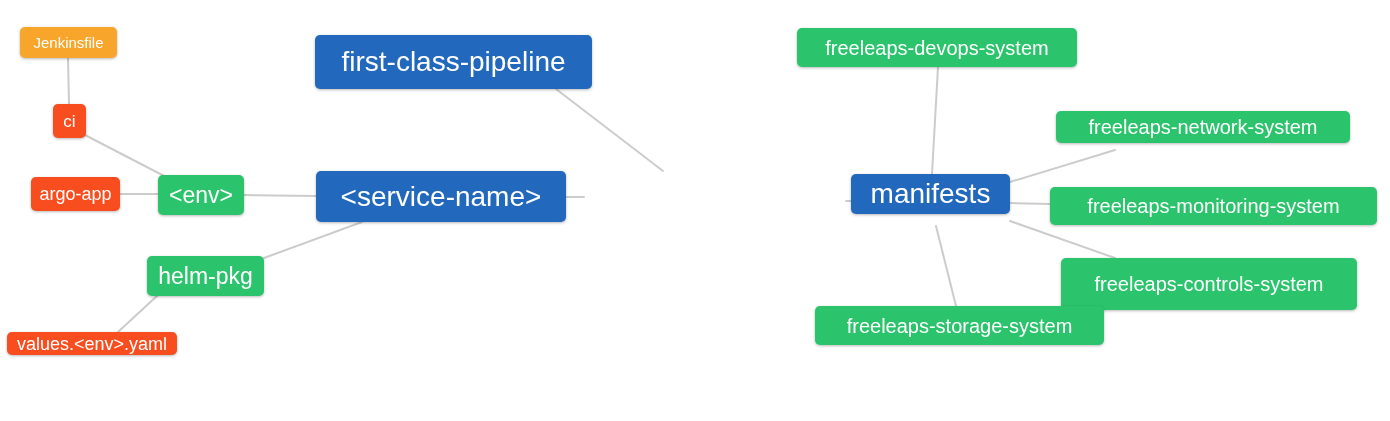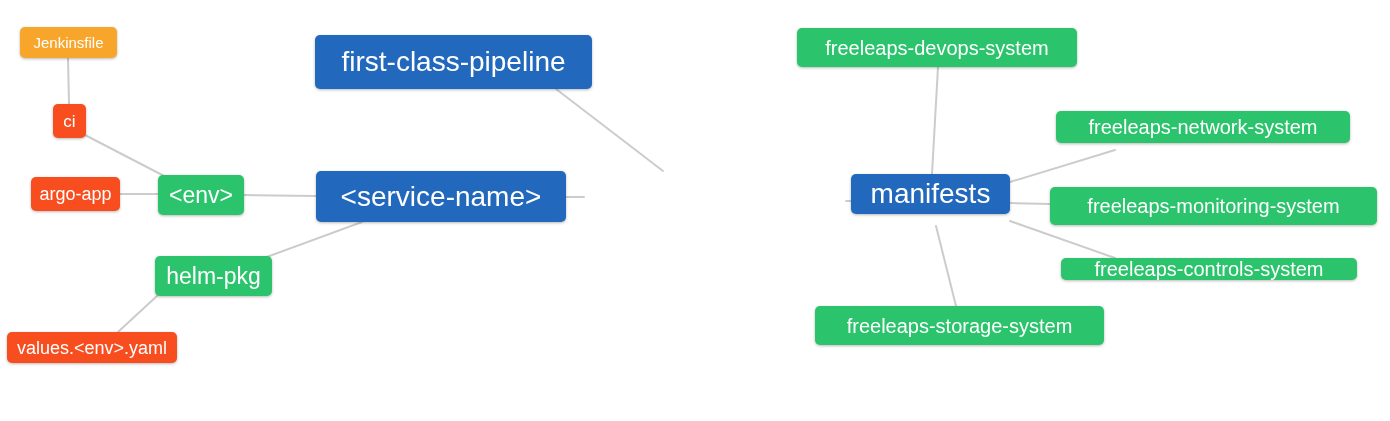--- a/index.html
+++ b/index.html
@@ -64,34 +64,34 @@
   </svg>
 
   <div class="node" style="left: 20px; top: 27px; width: 97px; height: 31px; font-size: 15px; background-color: rgb(248, 166, 43);">Jenkinsfile</div>
 
   <div class="node" style="left: 53px; top: 104px; width: 33px; height: 34px; font-size: 17px; background-color: rgb(248, 77, 30);">ci</div>
 
   <div class="node" style="left: 31px; top: 177px; width: 89px; height: 34px; font-size: 18px; background-color: rgb(248, 77, 30);">argo-app</div>
 
   <div class="node" style="left: 158px; top: 175px; width: 86px; height: 40px; font-size: 23px; background-color: rgb(43, 196, 108);">&lt;env&gt;</div>
 
-  <div class="node" style="left: 155px; top: 256px; width: 117px; height: 40px; font-size: 23px; background-color: rgb(43, 196, 108);">helm-pkg</div>
+  <div class="node" style="left: 147px; top: 256px; width: 117px; height: 40px; font-size: 23px; background-color: rgb(43, 196, 108);">helm-pkg</div>
 
-  <div class="node" style="left: 7px; top: 332px; width: 170px; height: 31px; font-size: 18px; background-color: rgb(248, 77, 30);">values.&lt;env&gt;.yaml</div>
+  <div class="node" style="left: 7px; top: 332px; width: 170px; height: 23px; font-size: 18px; background-color: rgb(248, 77, 30);">values.&lt;env&gt;.yaml</div>
 
   <div class="node" style="left: 315px; top: 35px; width: 277px; height: 54px; font-size: 28px; background-color: rgb(34, 104, 189);">first-class-pipeline</div>
 
   <div class="node" style="left: 316px; top: 171px; width: 250px; height: 51px; font-size: 28px; background-color: rgb(34, 104, 189);">&lt;service-name&gt;</div>
 
 
   <div class="node" style="left: 851px; top: 174px; width: 159px; height: 40px; font-size: 28px; background-color: rgb(34, 104, 189);">manifests</div>
 
   <div class="node" style="left: 797px; top: 28px; width: 280px; height: 39px; font-size: 20px; background-color: rgb(43, 196, 108); text-align: right;">freeleaps-devops-system</div>
 
   <div class="node" style="left: 1056px; top: 111px; width: 294px; height: 32px; font-size: 20px; background-color: rgb(43, 196, 108);">freeleaps-network-system</div>
 
   <div class="node" style="left: 1050px; top: 187px; width: 327px; height: 38px; font-size: 20px; background-color: rgb(43, 196, 108);">freeleaps-monitoring-system</div>
 
-  <div class="node" style="left: 1061px; top: 258px; width: 296px; height: 22px; font-size: 20px; background-color: rgb(43, 196, 108);">freeleaps-controls-system</div>
+  <div class="node" style="left: 1061px; top: 258px; width: 296px; height: 52px; font-size: 20px; background-color: rgb(43, 196, 108);">freeleaps-controls-system</div>
 
   <div class="node" style="left: 815px; top: 306px; width: 289px; height: 39px; font-size: 20px; background-color: rgb(43, 196, 108);">freeleaps-storage-system</div>
 
 </div>
 
 </body></html>

